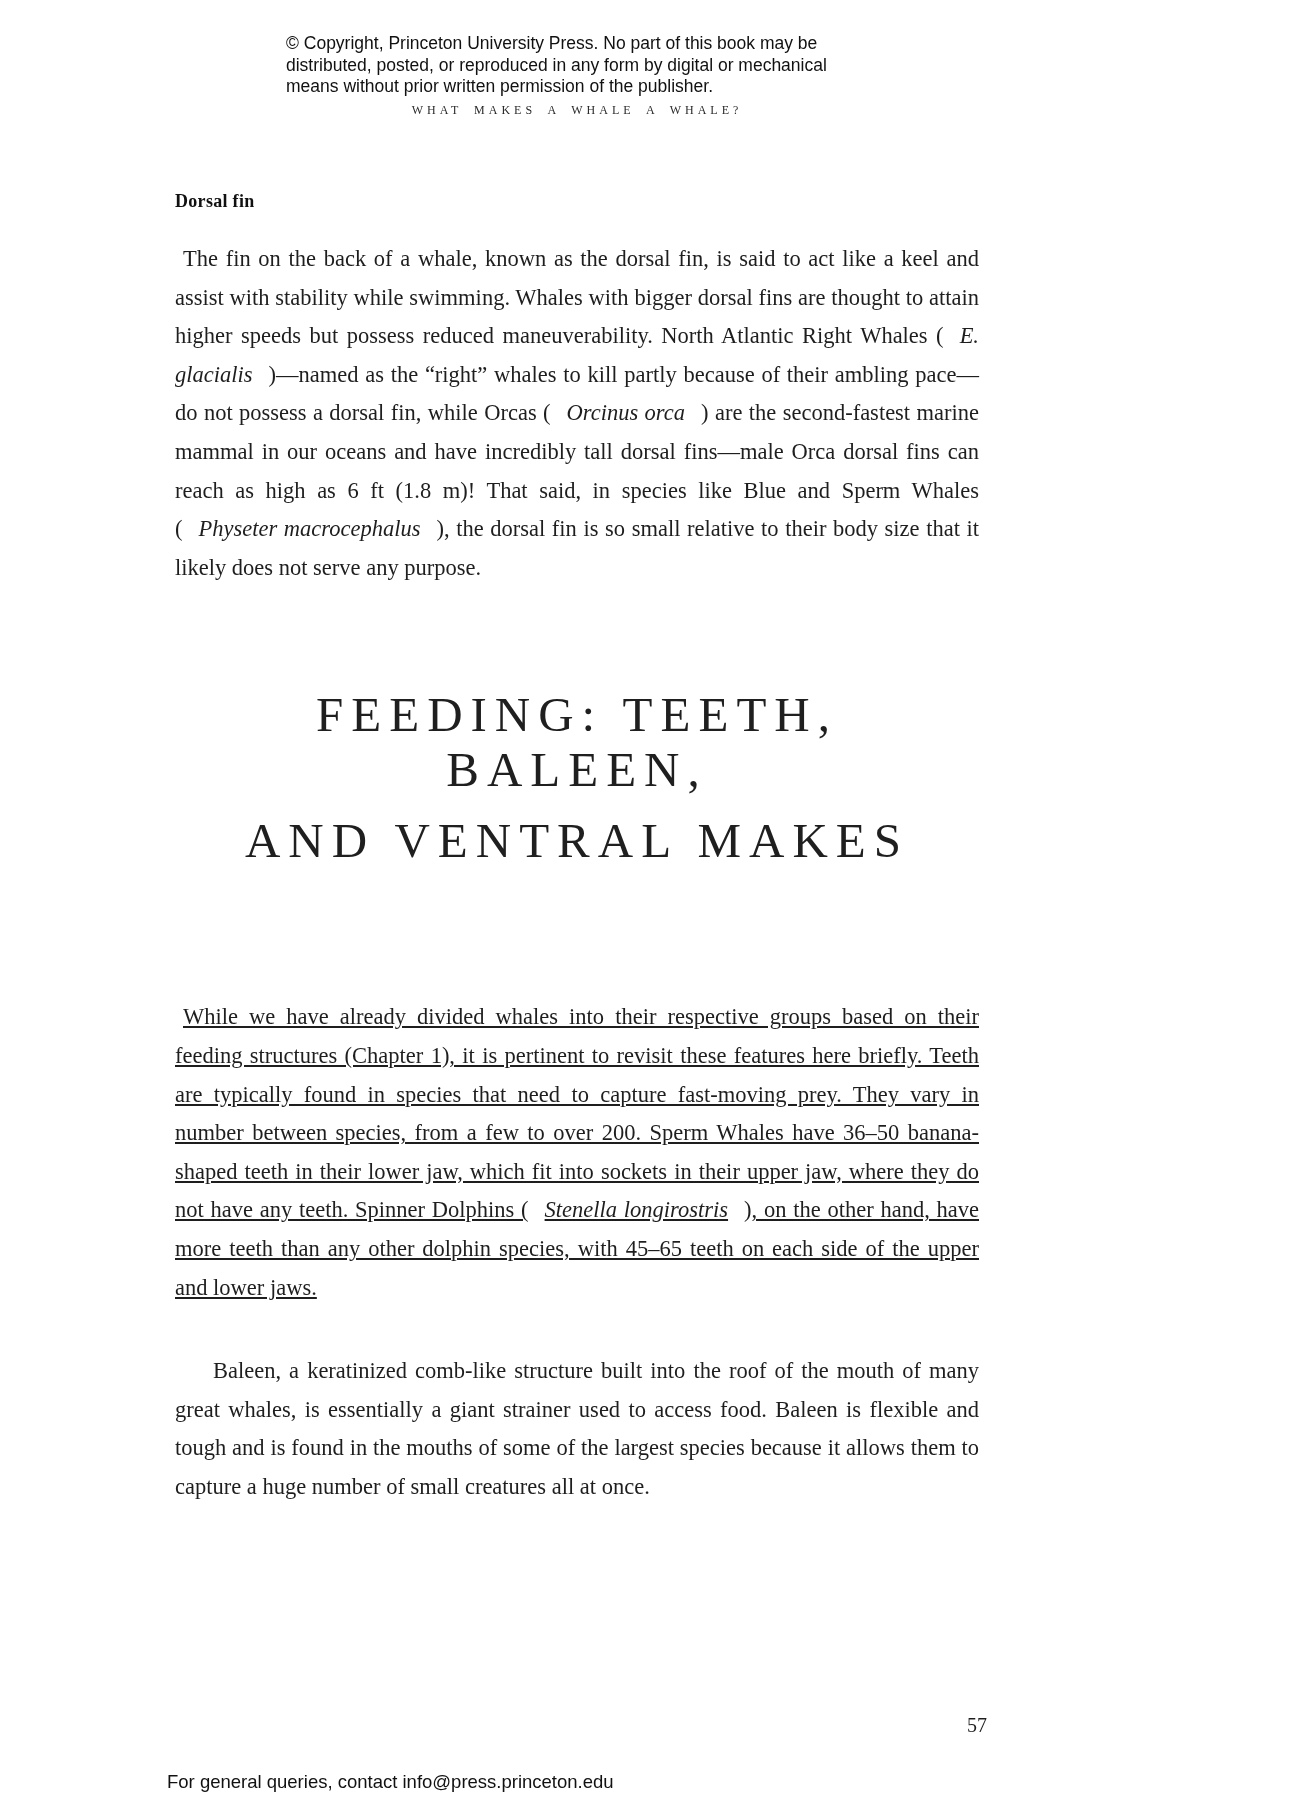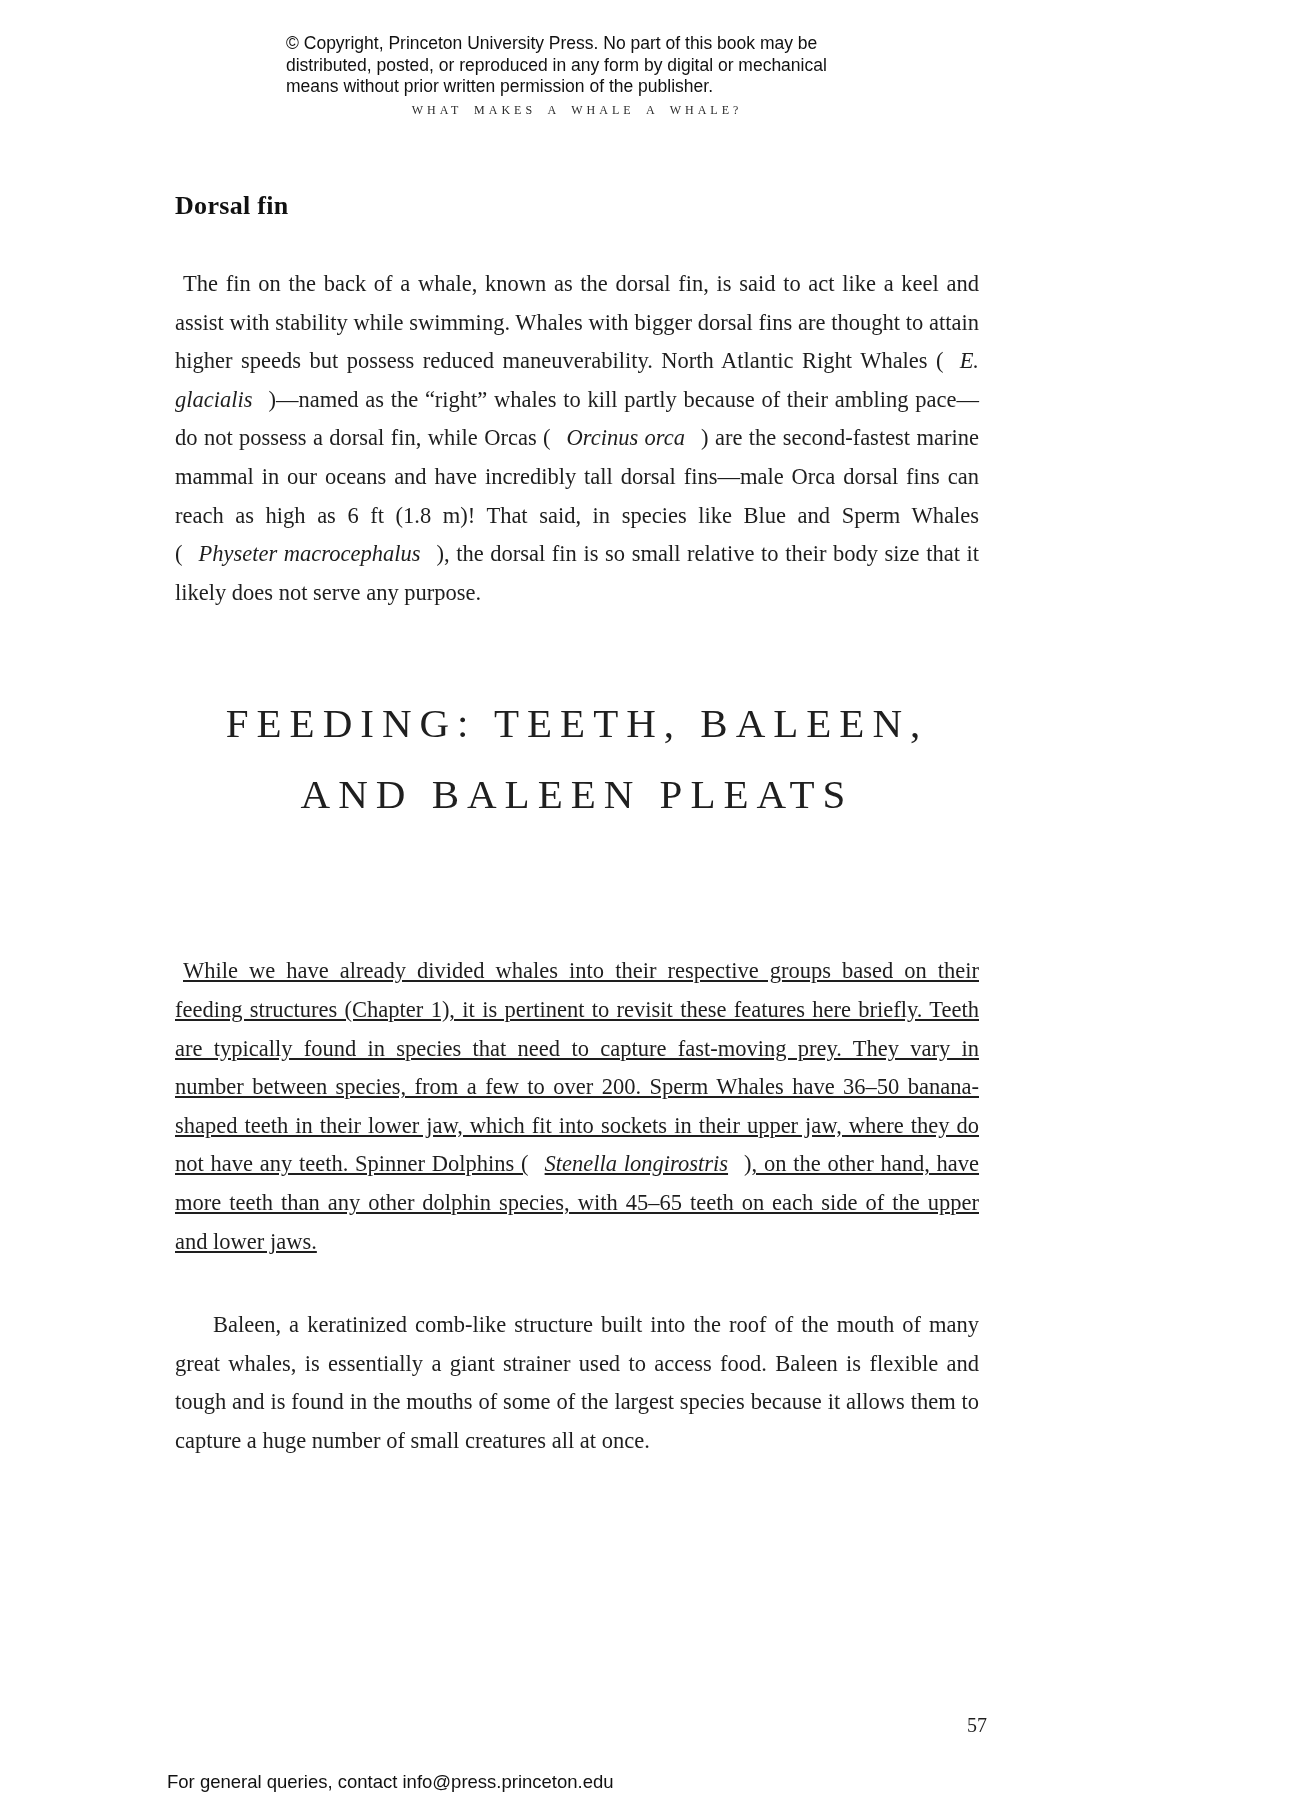--- a/index.html
+++ b/index.html
@@ -40,38 +40,38 @@
     word-spacing: 5px;
     color: #2a2a2a;
   }
   .text-block {
     position: absolute;
     left: 151px;
     top: 167px;
     width: 836px;
   }
   .section-heading {
-    font-size: 26px;
+    font-size: 18px;
     font-weight: bold;
     color: #111111;
-    margin-bottom: 28px;
+    margin-bottom: 12px;
     letter-spacing: 0.3px;
   }
   .body-para {
     font-size: 22.5px;
     line-height: 38.6px;
     text-align: justify;
     color: #1e1e1e;
   }
   .body-para em { font-style: italic; }
   .chapter-title {
-    margin-top: 60px;
+    margin-top: 76px;
     text-align: center;
     font-weight: normal;
-    font-size: 41px;
+    font-size: 49px;
     line-height: 55px;
     letter-spacing: 8px;
     color: #1f1f1f;
     font-family: Liberation Serif, serif;
   }
   .chapter-title .title-line { display: block; }
   .para-feeding-1 { margin-top: 106px; text-decoration: underline; }
   .indented { text-indent: 30px; margin-top: 29px; }
   .page-number {
     position: absolute;
@@ -105,21 +105,21 @@
   <div class="running-header">WHAT MAKES A WHALE A WHALE?</div>
 
   <div class="text-block">
 
     <h2 class="section-heading">Dorsal fin</h2>
 
     <p class="body-para"><span>The fin on the back of a whale, known as the dorsal fin, is said to act like a keel and assist with stability while swimming. Whales with bigger dorsal fins are thought to attain higher speeds but possess reduced maneuverability. North Atlantic Right Whales (</span><em>E. glacialis</em><span>)—named as the “right” whales to kill partly because of their ambling pace—do not possess a dorsal fin, while Orcas (</span><em>Orcinus orca</em><span>) are the second-fastest marine mammal in our oceans and have incredibly tall dorsal fins—male Orca dorsal fins can reach as high as 6 ft (1.8 m)! That said, in species like Blue and Sperm Whales (</span><em>Physeter macrocephalus</em><span>), the dorsal fin is so small relative to their body size that it likely does not serve any purpose.</span></p>
 
     <h1 class="chapter-title">
       <span class="title-line">FEEDING: TEETH, BALEEN,</span>
-      <span class="title-line">AND BALEEN PLEATS</span>
+      <span class="title-line">AND VENTRAL MAKES</span>
     </h1>
 
     <p class="body-para para-feeding-1"><span>While we have already divided whales into their respective groups based on their feeding structures (Chapter 1), it is pertinent to revisit these features here briefly. Teeth are typically found in species that need to capture fast-moving prey. They vary in number between species, from a few to over 200. Sperm Whales have 36–50 banana-shaped teeth in their lower jaw, which fit into sockets in their upper jaw, where they do not have any teeth. Spinner Dolphins (</span><em>Stenella longirostris</em><span>), on the other hand, have more teeth than any other dolphin species, with 45–65 teeth on each side of the upper and lower jaws.</span></p>
 
     <p class="body-para indented"><span>Baleen, a keratinized comb-like structure built into the roof of the mouth of many great whales, is essentially a giant strainer used to access food. Baleen is flexible and tough and is found in the mouths of some of the largest species because it allows them to capture a huge number of small creatures all at once.</span></p>
 
   </div>
 
   <div class="page-number">57</div>
 

